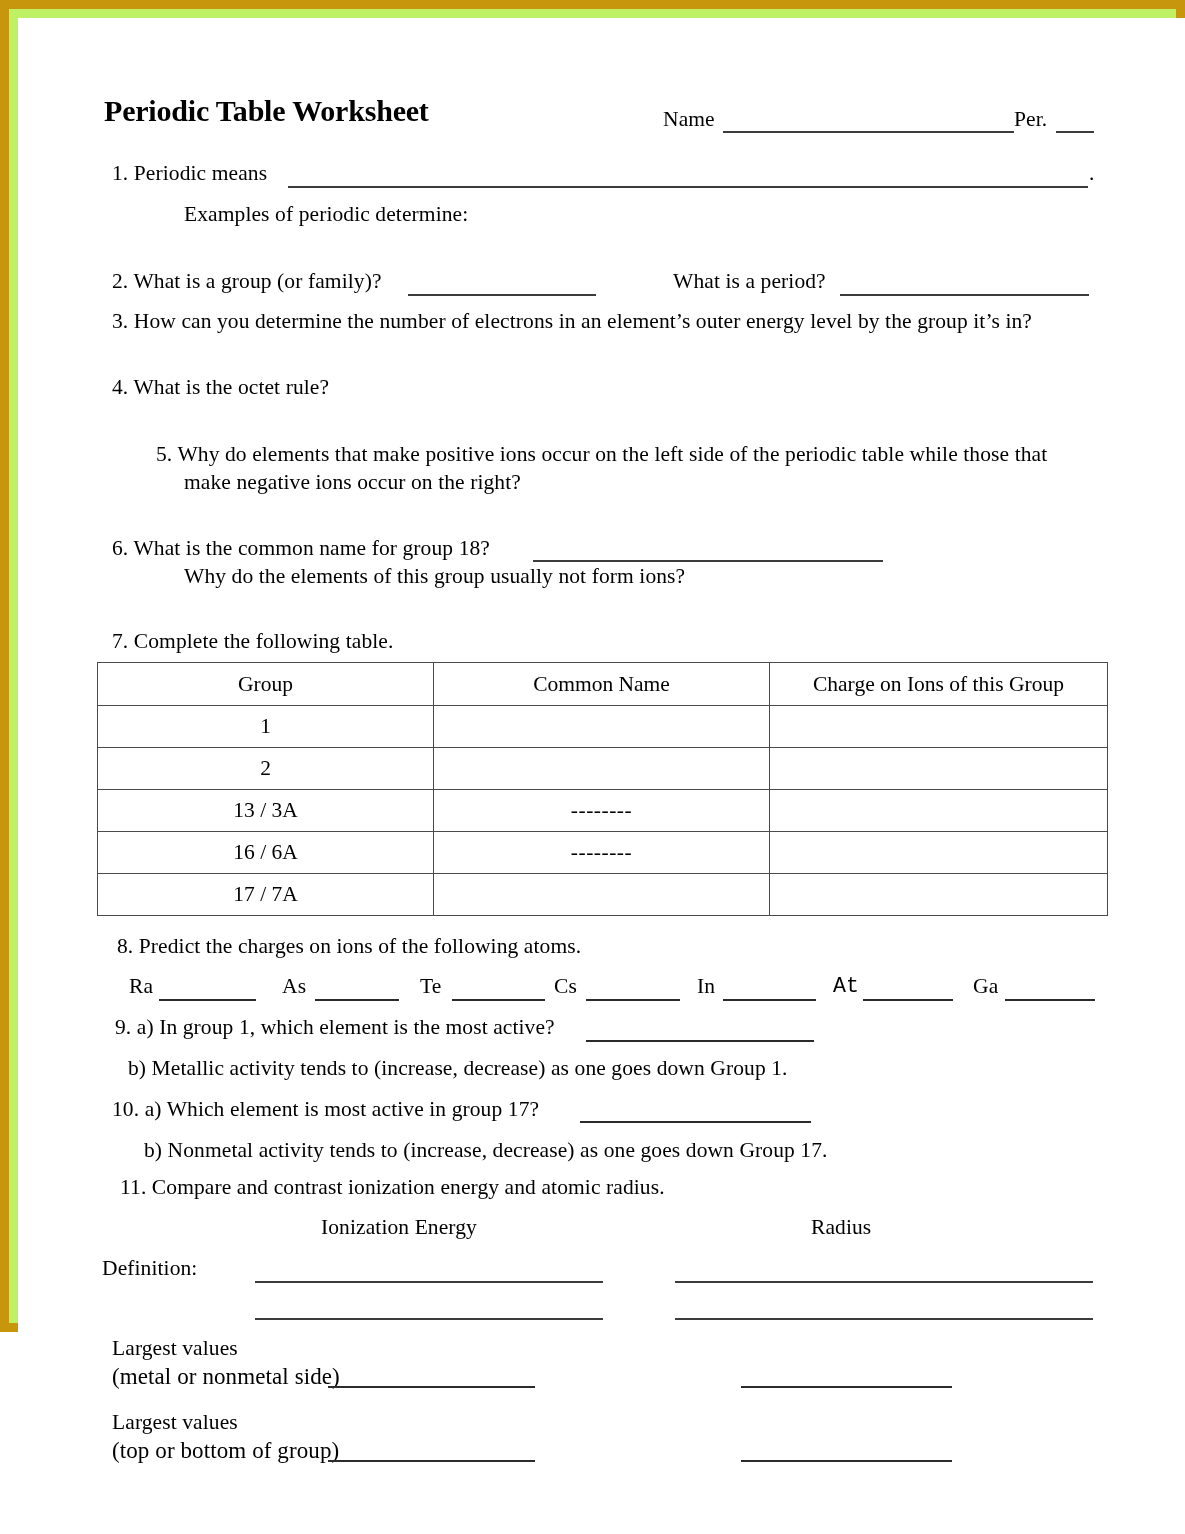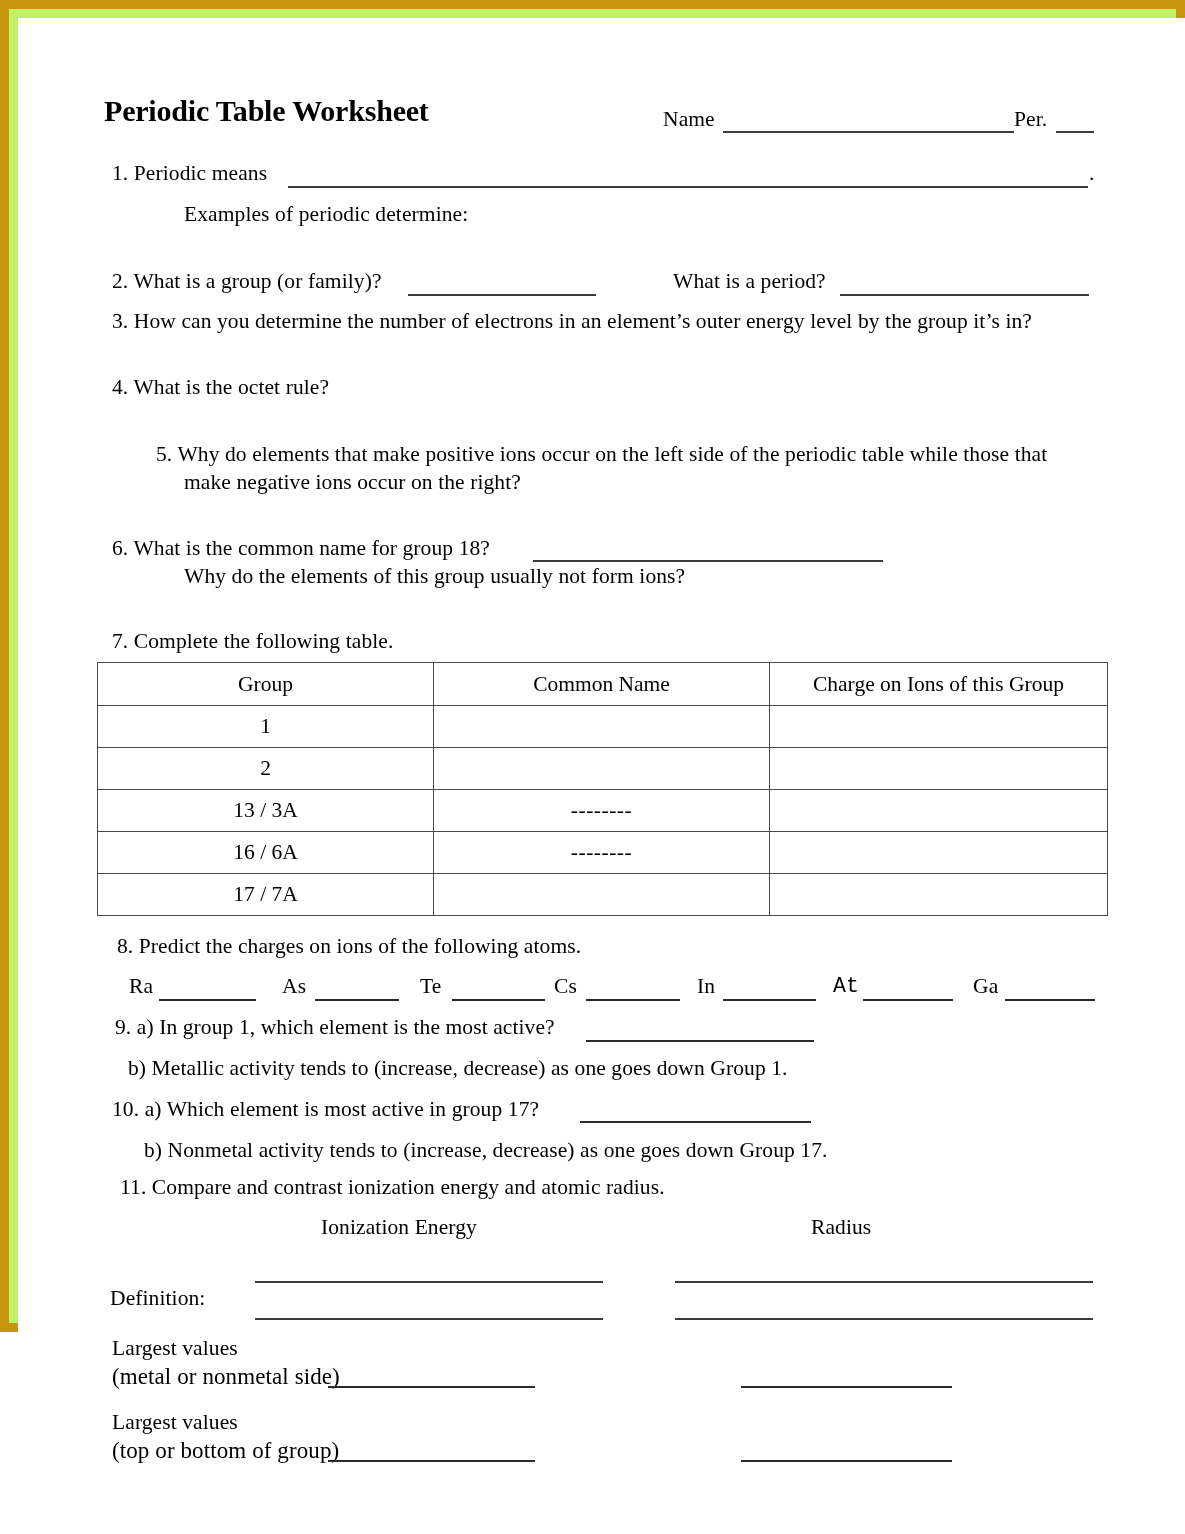--- a/index.html
+++ b/index.html
@@ -185,21 +185,21 @@
 
     <div class="txt" style="left:94px; top:1079px;">10. a) Which element is most active in group 17?</div>
     <div class="rule-thin" style="left:562px; top:1103px; width:231px;"></div>
     <div class="txt" style="left:126px; top:1120px;">b) Nonmetal activity tends to (increase, decrease) as one goes down Group 17.</div>
 
     <div class="txt" style="left:102px; top:1157px;">11. Compare and contrast ionization energy and atomic radius.</div>
 
     <div class="txt" style="left:303px; top:1197px;">Ionization Energy</div>
     <div class="txt" style="left:793px; top:1197px;">Radius</div>
 
-    <div class="txt" style="left:92px; top:1238px;margin-top:30px;">Definition:</div>
+    <div class="txt" style="left:84px; top:1238px;">Definition:</div>
     <div class="rule" style="left:237px; top:1263px; width:348px;"></div>
     <div class="rule" style="left:657px; top:1263px; width:418px;"></div>
     <div class="rule" style="left:237px; top:1300px; width:348px;"></div>
     <div class="rule" style="left:657px; top:1300px; width:418px;"></div>
 
     <div class="txt" style="left:94px; top:1318px;">Largest values</div>
     <div class="txt small" style="left:94px; top:1346px;">(metal or nonmetal side)</div>
     <div class="rule-thin" style="left:310px; top:1368px; width:207px;"></div>
     <div class="rule-thin" style="left:723px; top:1368px; width:211px;"></div>
 

